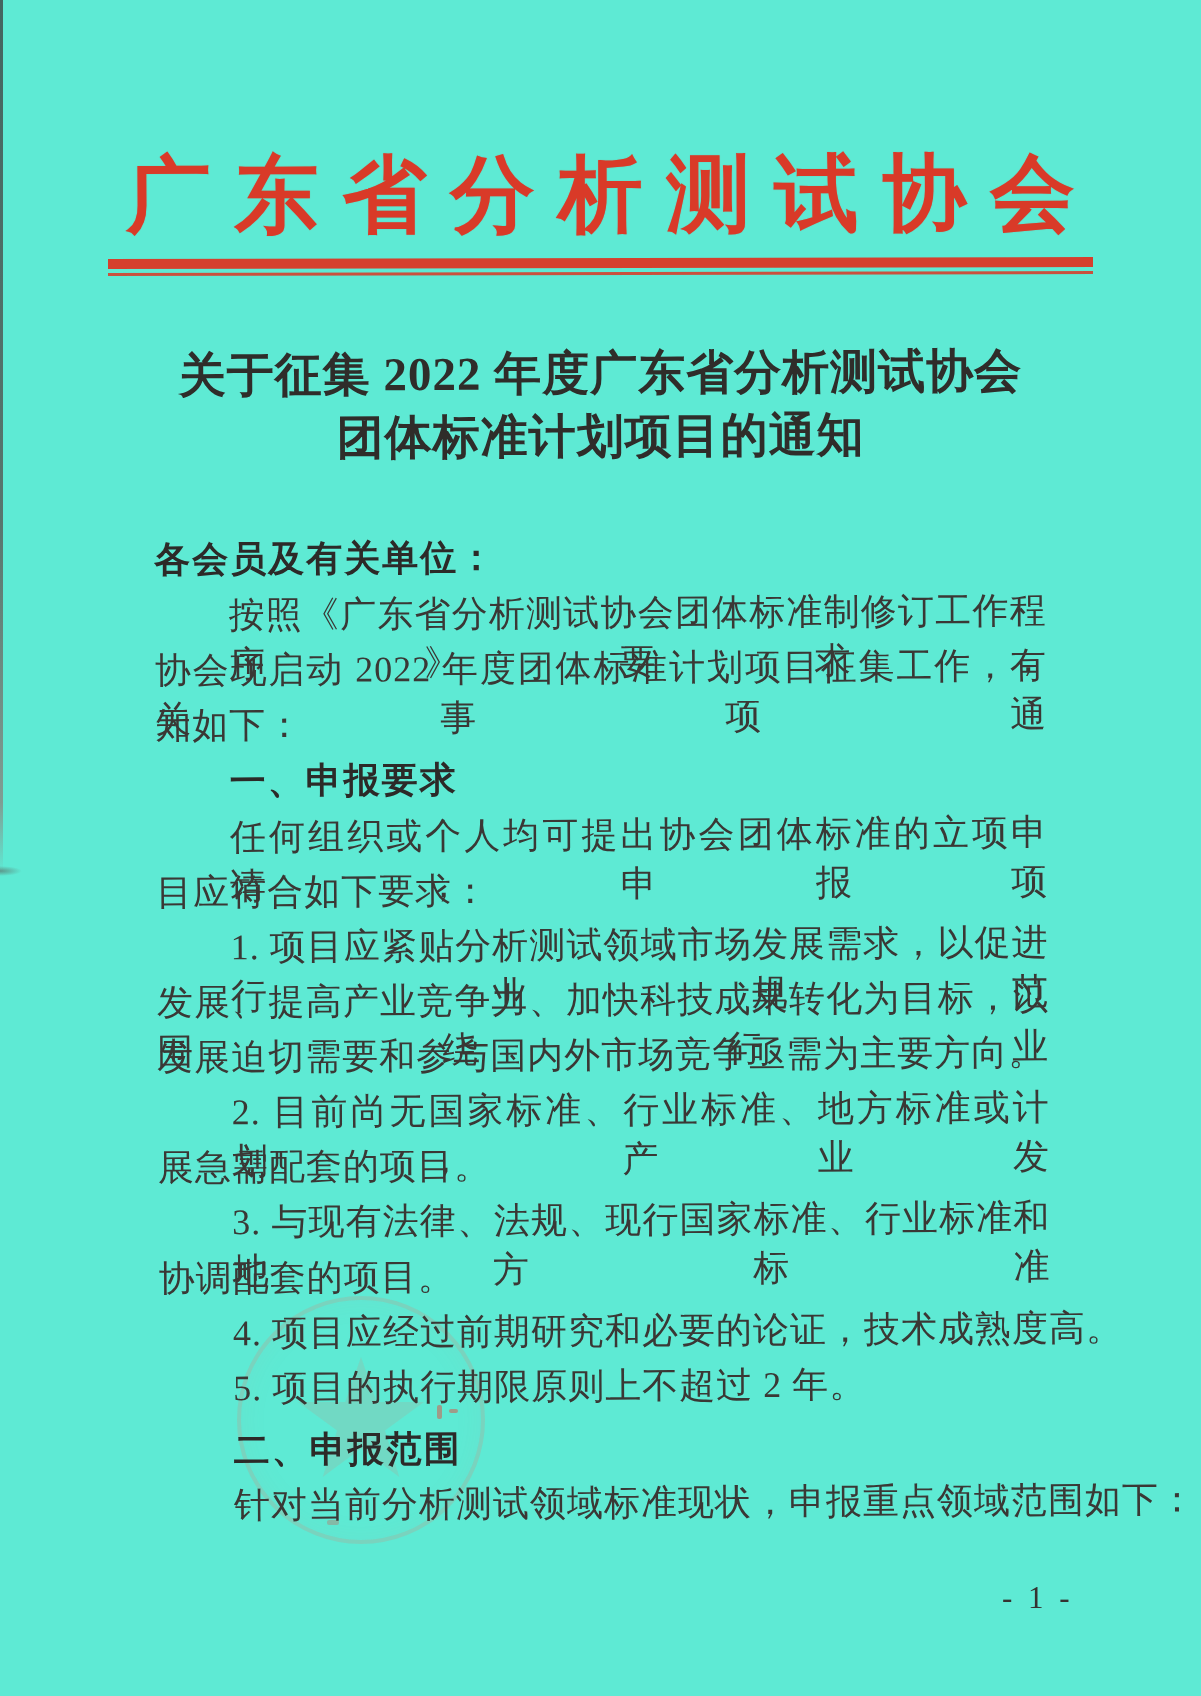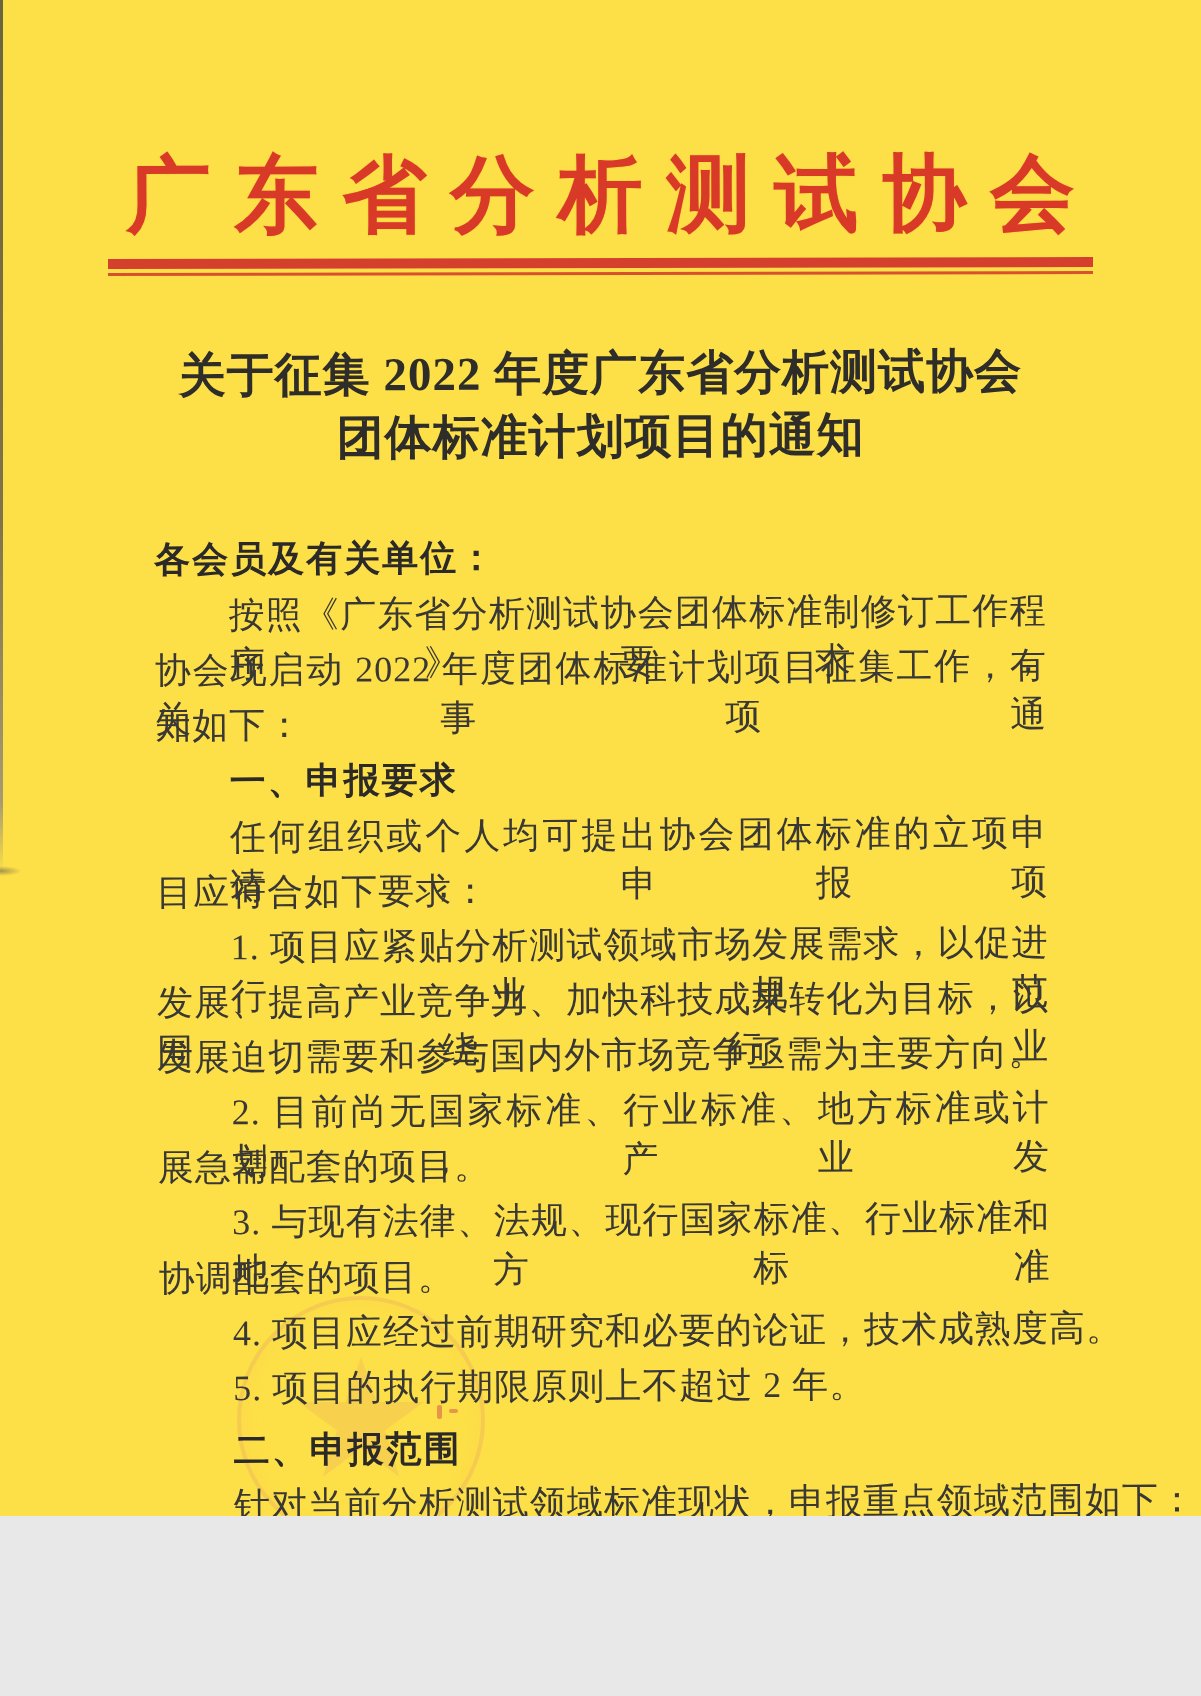--- a/index.html
+++ b/index.html
@@ -5,23 +5,23 @@
   :root{
     --brand_red:#d93a28;
     --rule_red:#d5402e;
     --ink:#2f2d2a;
     --body_ink:#3a3835;
     --seal_red:#dc9a8d;
   }
   html,body{margin:0;padding:0;background:#e8e8e8;}
   .page{
     position:relative;
-    width:1201px;height:1516px;
+    width:1201px;height:1696px;
     margin:0 auto;
-    background:#fde047;
+    background:#5eead4;
     overflow:hidden;
     font-family:"Liberation Serif","DejaVu Serif",serif;
   }
   
   .edge-artifact{
     position:absolute;left:0;top:0;width:3px;height:872px;
     background:linear-gradient(180deg,#3a3a3a 0%,#55504c 60%,#8a847e 92%,rgba(130,125,120,0) 100%);
     opacity:.75;
   }
   .edge-hook{

